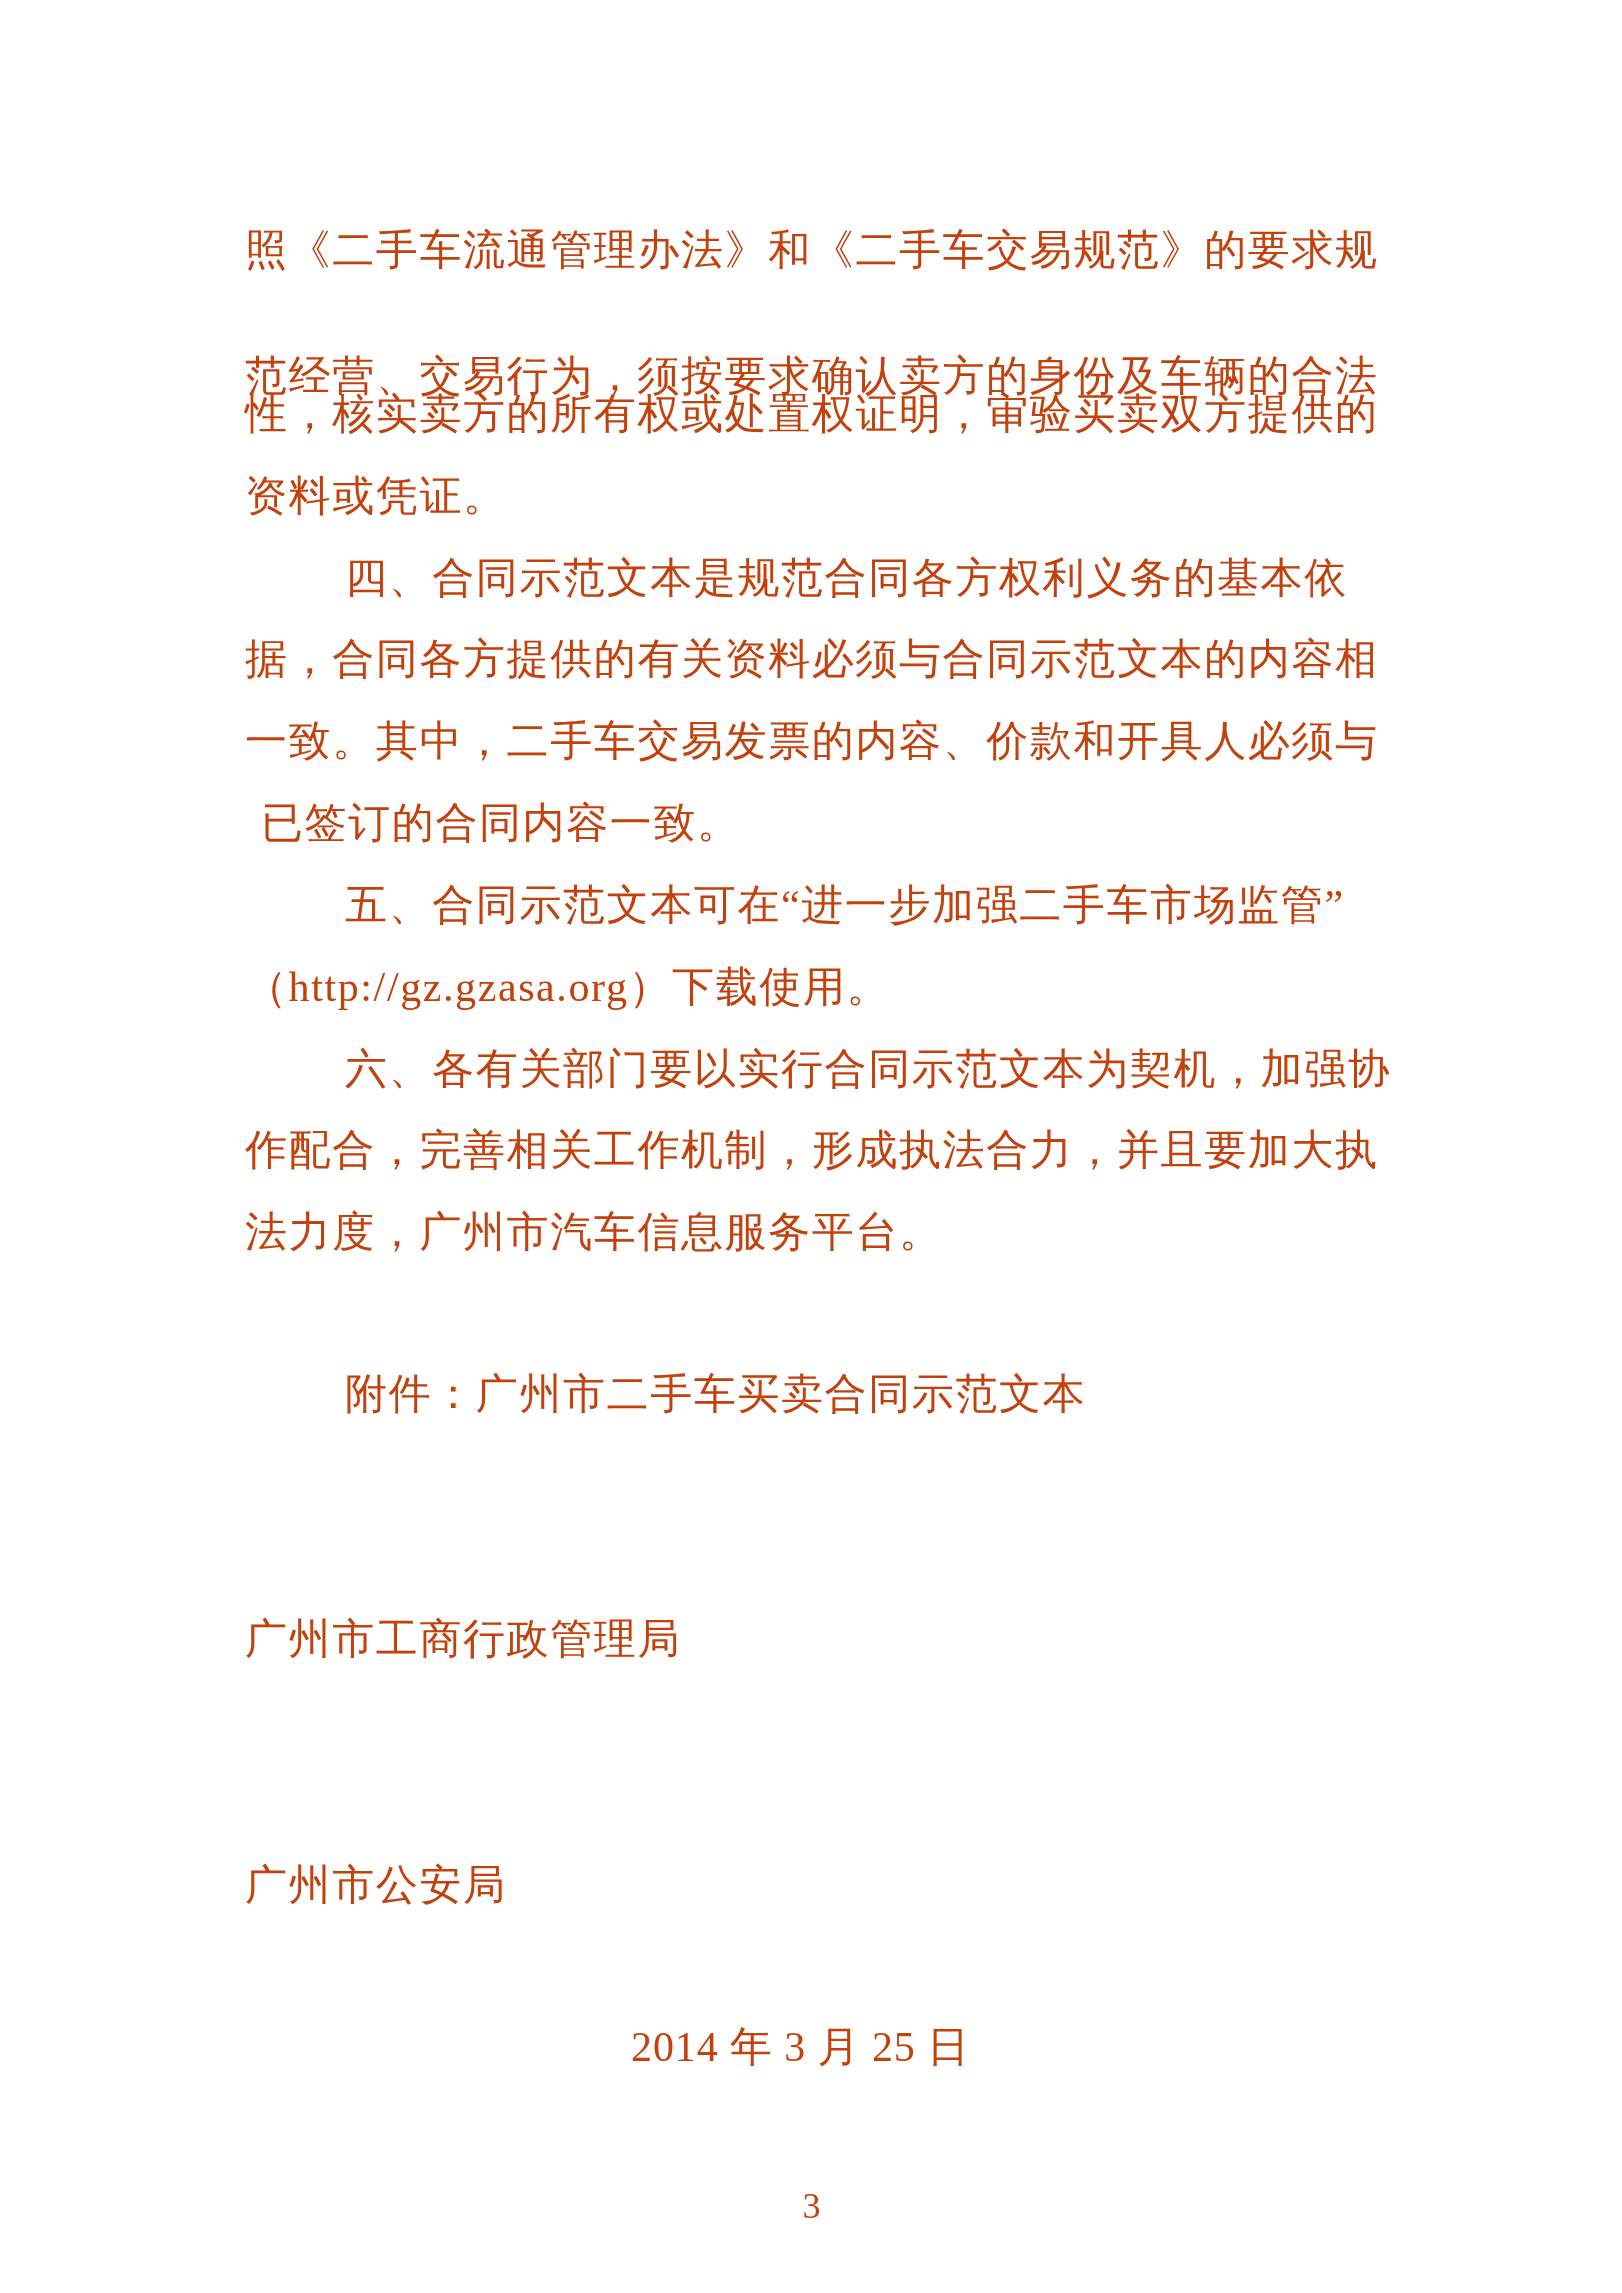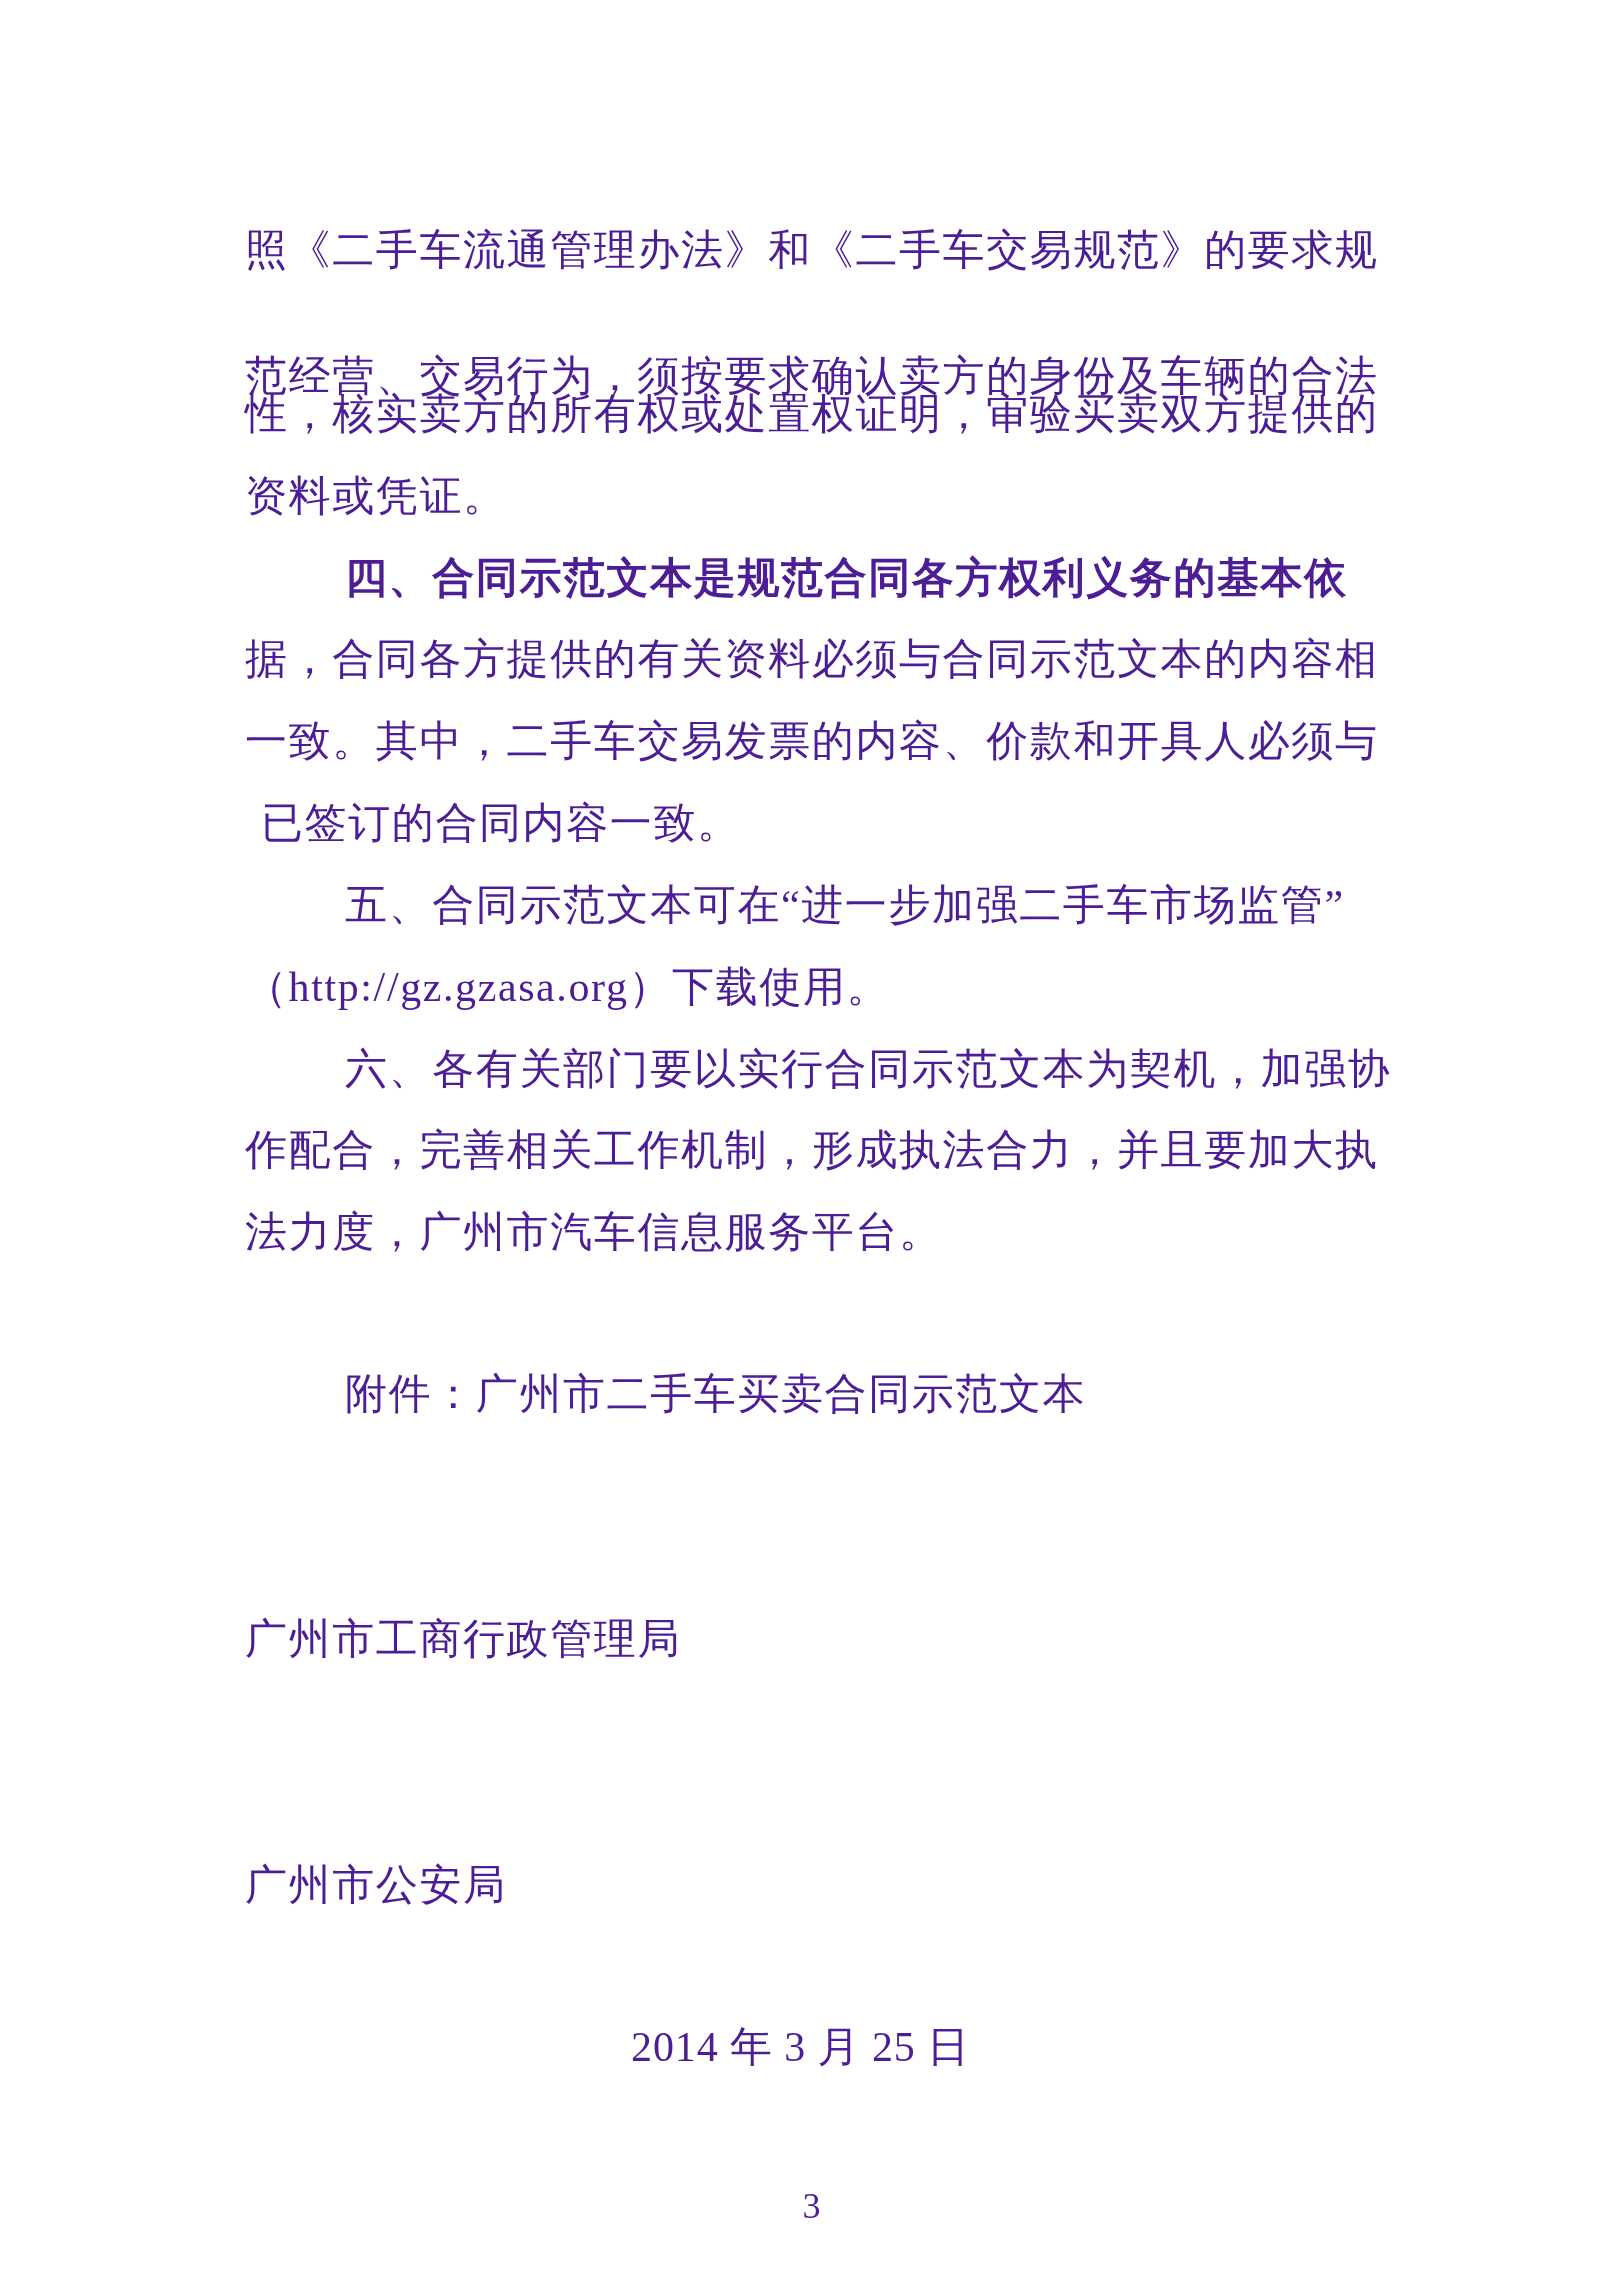--- a/index.html
+++ b/index.html
@@ -6,21 +6,21 @@
     margin: 0;
     padding: 0;
     background: #e8e8e8;
   }
   #page {
     position: relative;
     width: 1623px;
     height: 2294px;
     margin: 0 auto;
     background: #ffffff;
-    color: #4c1d95;
+    color: #c2410c;
     font-family: "Liberation Serif", "DejaVu Serif", serif;
     overflow: hidden;
   }
   .line {
     position: absolute;
     left: 245px;
     width: 1141px;
     font-size: 42px;
     line-height: 1.1;
     letter-spacing: 1.6px;
@@ -70,21 +70,21 @@
 </head>
 <body>
 
 <div id="page">
 
   <div id="body-lines">
       <div class="line" style="top: 227px;">照《二手车流通管理办法》和《二手车交易规范》的要求规</div>
       <div class="line" style="top: 309px; margin-top: 44px;">范经营、交易行为，须按要求确认卖方的身份及车辆的合法</div>
       <div class="line" style="top: 391px;">性，核实卖方的所有权或处置权证明，审验买卖双方提供的</div>
       <div class="line" style="top: 473px;">资料或凭证。</div>
-      <div class="line indent" style="top: 555px; font-weight: bold;">四、合同示范文本是规范合同各方权利义务的基本依</div>
+      <div class="line indent" style="top: 555px;">四、合同示范文本是规范合同各方权利义务的基本依</div>
       <div class="line" style="top: 636px;">据，合同各方提供的有关资料必须与合同示范文本的内容相</div>
       <div class="line" style="top: 718px;">一致。其中，二手车交易发票的内容、价款和开具人必须与</div>
       <div class="line" style="top: 800px; margin-left: 16px;">已签订的合同内容一致。</div>
       <div class="line indent" style="top: 882px;">五、合同示范文本可在“进一步加强二手车市场监管”</div>
       <div class="line" style="top: 964px;">（http://gz.gzasa.org）下载使用。</div>
       <div class="line indent" style="top: 1046px;">六、各有关部门要以实行合同示范文本为契机，加强协</div>
       <div class="line" style="top: 1127px;">作配合，完善相关工作机制，形成执法合力，并且要加大执</div>
       <div class="line" style="top: 1209px;">法力度，广州市汽车信息服务平台。</div>
     </div>
 

